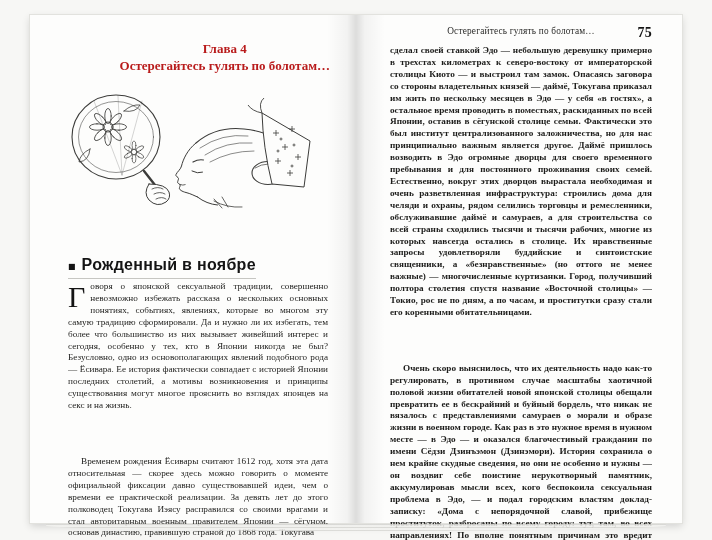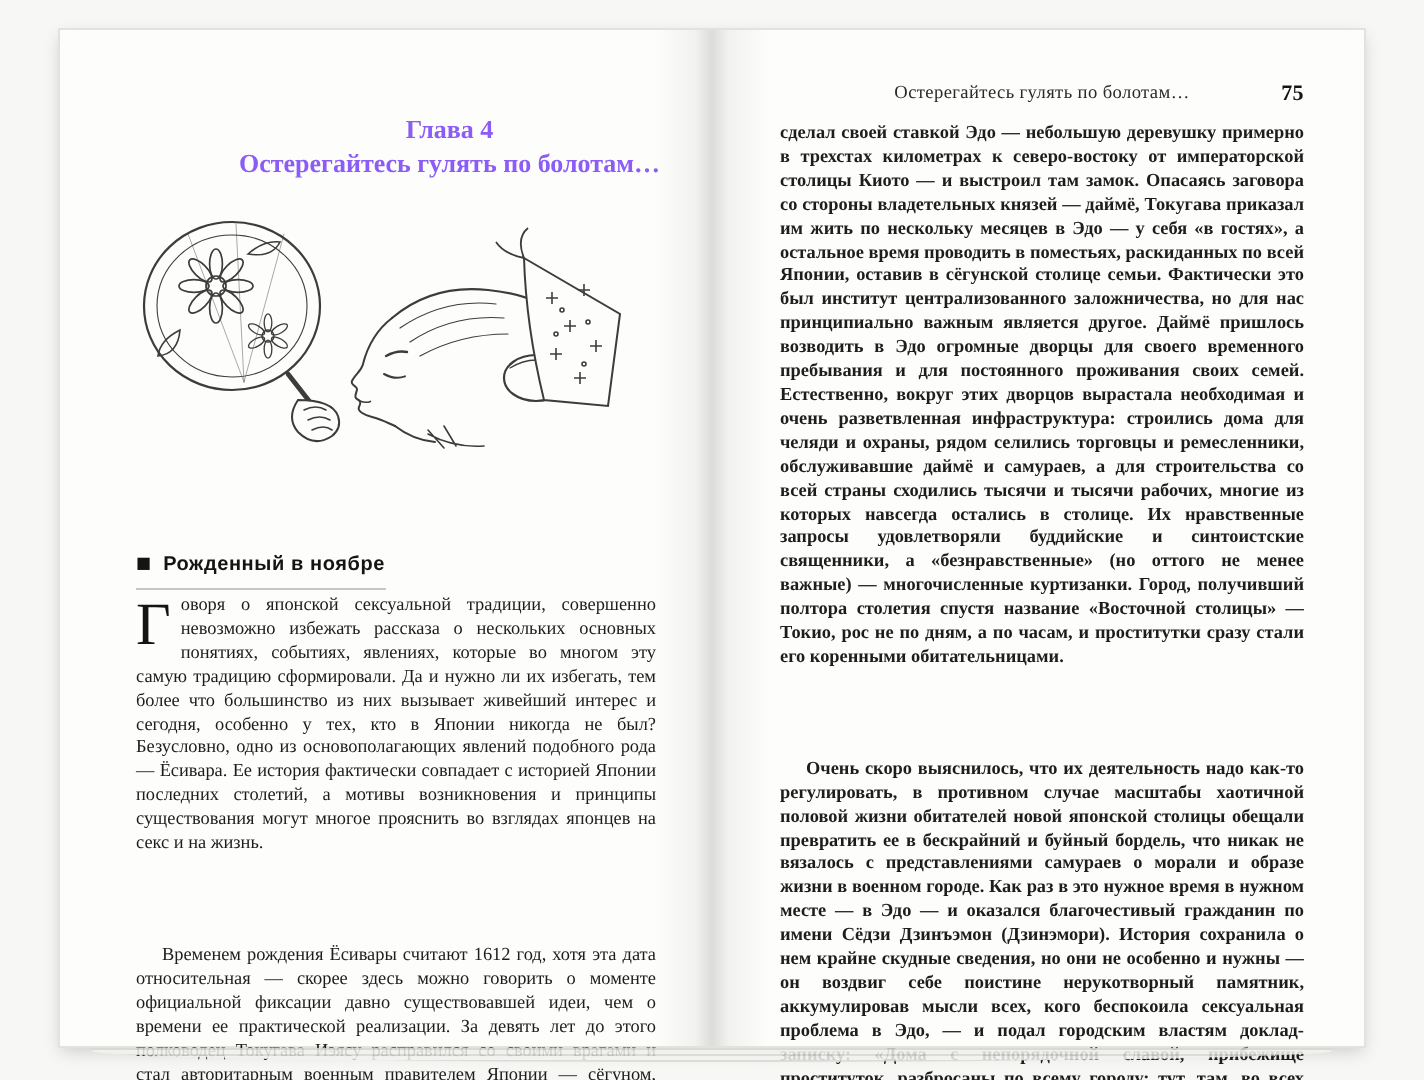--- a/index.html
+++ b/index.html
@@ -31,34 +31,34 @@
     top: 0;
     width: 58px;
     height: 100%;
     transform: translateX(-50%);
     background: linear-gradient(90deg,
       rgba(0,0,0,0) 0%, rgba(0,0,0,.045) 35%,
       rgba(0,0,0,.13) 50%,
       rgba(0,0,0,.045) 65%, rgba(0,0,0,0) 100%);
     pointer-events: none;
   }
-  .page { position: absolute; top: 16px; height: 100%; width: 326px; }
+  .page { position: absolute; top: 0; height: 100%; width: 326px; }
   .page-left  { left: 0; }
   .page-right { right: 0; }
 
   
   .chapter-block {
     position: absolute;
     top: 26px;
     right: 26px;
     text-align: center;
     font-weight: 700;
     font-size: 13px;
     line-height: 1.3;
-    color: #8b5cf6;
+    color: #b91c1c;
   }
   .chapter-label { display: block; }
   .chapter-title { display: block; }
 
   .illustration {
     position: absolute;
     top: 74px;
     left: 34px;
     width: 256px;
     height: 158px;
@@ -76,21 +76,21 @@
   .section-bullet {
     font-size: 8px;
     margin-right: 6px;
     color: #141414;
     vertical-align: 1px;
     font-family: "DejaVu Sans", sans-serif;
   }
   .section-heading {
     font-family: "Liberation Sans", sans-serif;
     font-weight: 700;
-    font-size: 10px;
+    font-size: 16px;
     letter-spacing: .3px;
     color: #141414;
   }
 
   .body-text {
     position: absolute;
     left: 38px;
     width: 260px;
     font-size: 9.2px;
     line-height: 11.9px;
@@ -119,21 +119,21 @@
     font-size: 9.3px;
     color: #2a2a28;
     letter-spacing: .2px;
   }
   .rh-title { display: block; text-align: center; }
   .rh-number {
     position: absolute;
     right: 0;
     top: -1px;
     font-weight: 700;
-    font-size: 11px;
+    font-size: 14px;
     color: #141414;
   }
 
   
   .page-edges {
     position: absolute;
     left: 46px;
     top: 524px;
     width: 620px;
     height: 7px;

